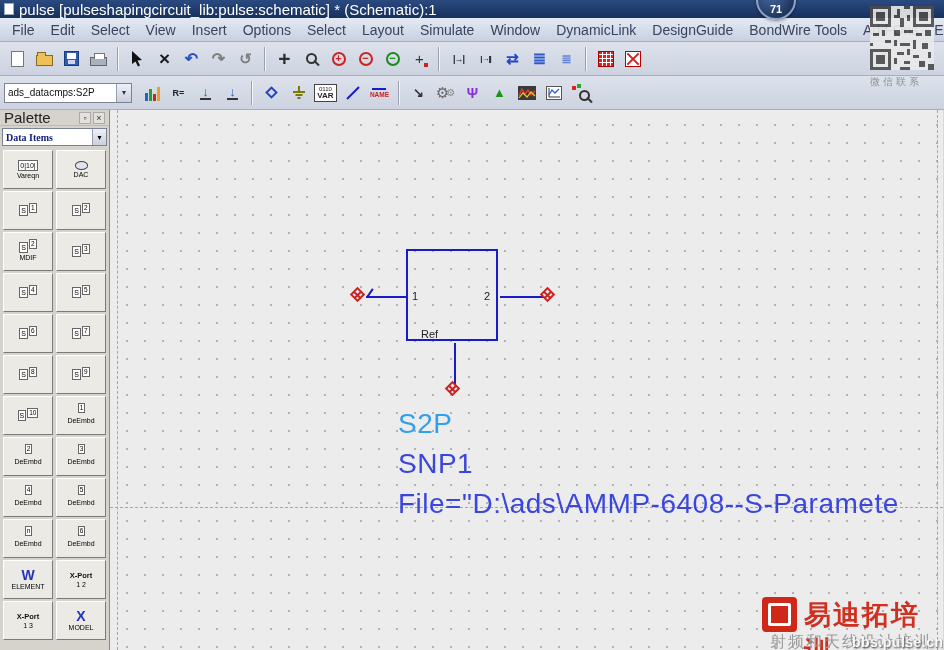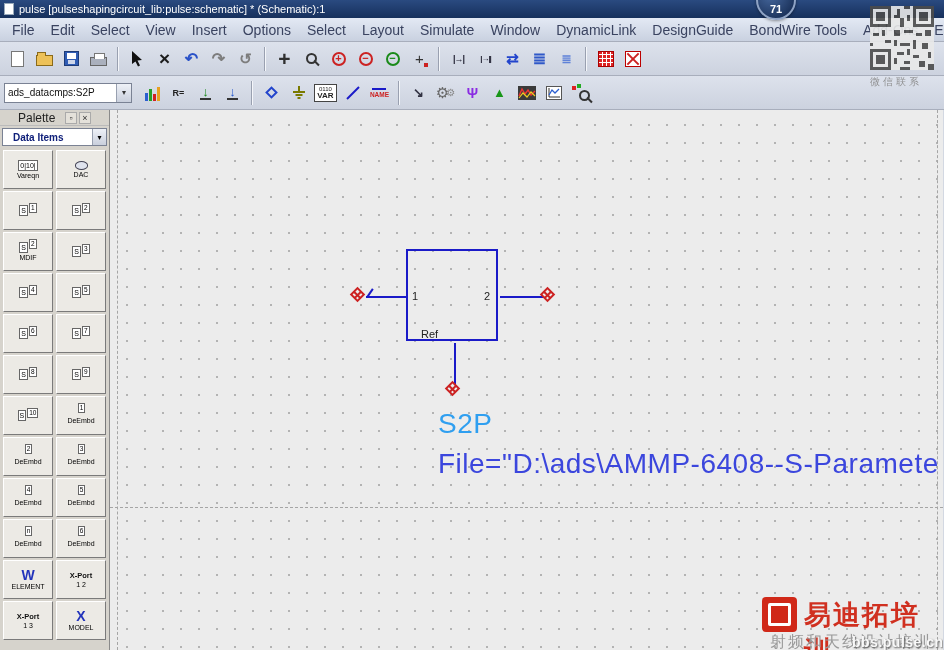--- a/index.html
+++ b/index.html
@@ -1,20 +1,20 @@
 <!DOCTYPE html>
 <html><head>
 <meta charset="utf-8">
 <style>
   * { margin:0; padding:0; box-sizing:border-box; }
   html,body { width:944px; height:650px; overflow:hidden; font-family:"Liberation Sans", sans-serif; background:#d3d8e2; }
   .app { position:relative; width:944px; height:650px; }
 
   
-  .titlebar { height:18px; background:linear-gradient(#2a4a80,#16305c); display:flex; align-items:center; padding:0 4px; color:#fff; font-size:11px; position:relative; z-index:10;text-align:center; }
+  .titlebar { height:18px; background:linear-gradient(#2a4a80,#16305c); display:flex; align-items:center; padding:0 4px; color:#fff; font-size:15px; position:relative; z-index:10;text-align:center; }
   .titlebar .app-ico { width:10px; height:12px; background:#fff; border:1px solid #9ab; margin-right:5px; }
   .titlebar .ttl { white-space:nowrap; overflow:hidden; }
 
   .badge { position:absolute; left:756px; top:-20px; width:40px; height:40px; border-radius:50%;
     background:radial-gradient(circle at 35% 35%, #47699f, #0e2247); border:2px solid #8fa3c4;
     display:flex; align-items:flex-end; justify-content:center; padding-bottom:3px;
     color:#fff; font-size:11px; font-weight:bold; z-index:60; box-shadow:0 1px 3px rgba(0,0,0,.4); }
 
   
   .menubar { height:24px; background:linear-gradient(#e3e9f4,#c9d1e0); border-bottom:1px solid #a8aebc; display:flex; align-items:center; padding-left:4px; }
@@ -83,27 +83,27 @@
   .t-lib { position:relative; width:20px; height:20px; }
   .t-lib .dotr { position:absolute; width:4px; height:4px; background:#d22; left:1px; top:3px; }
   .t-lib .dotg { position:absolute; width:4px; height:4px; background:#2a2; left:6px; top:1px; }
   .t-lib .mag  { position:absolute; right:1px; bottom:2px; }
 
   
   .main { display:flex; height:540px; }
 
   
   .palette { width:110px; background:#d6d3cc; border-right:1px solid #8a8a8a; display:flex; flex-direction:column; }
-  .pal-head { height:16px; display:flex; align-items:center; font-size:12px; color:#222; padding:0 18px; border-bottom:1px solid #bbb; }
+  .pal-head { height:16px; display:flex; align-items:center; font-size:15px; color:#222; padding:0 4px; border-bottom:1px solid #bbb; }
   .pal-head .ph-title { flex:1; }
   .ph-btn { width:12px; height:12px; display:flex; align-items:center; justify-content:center; font-size:9px; color:#333; border:1px solid #aaa; background:#e4e1da; margin-left:2px; }
   .ph-float::before { content:"▫"; }
   .ph-close::before { content:"×"; }
   .pal-select { height:18px; margin:2px; background:#fff; border:1px solid #7a8294; display:flex; align-items:center; }
-  .pal-select .ps-text { flex:1; font-size:10px; font-weight:bold; color:#10207a; padding-left:10px; }
+  .pal-select .ps-text { flex:1; font-size:10px; font-weight:bold; color:#10207a; padding-left:3px;font-family:Liberation Serif, serif; }
   .ps-arrow { width:14px; height:16px; background:linear-gradient(#eef1f7,#c9cfdc); border-left:1px solid #98a0b0; display:flex; align-items:center; justify-content:center; font-size:8px; }
   .ps-arrow::before { content:"▾"; }
   .pal-grid { flex:1; padding:2px 3px; display:grid; grid-template-columns:50px 50px; grid-auto-rows:39px; gap:2px 3px; align-content:start; }
   .pi { background:#eceae5; border:1px solid; border-color:#ffffff #7a7a7a #7a7a7a #ffffff; display:flex; flex-direction:column; align-items:center; justify-content:center; gap:1px; cursor:pointer; overflow:hidden; }
   .pic { display:flex; align-items:center; }
   .psym { border:1px solid #666; background:#fff; font-size:7px; line-height:9px; padding:0 1px; color:#000; }
   .pnum { border:1px solid #666; background:#fff; font-size:6.5px; line-height:8px; padding:0 1px; margin-left:1px; transform:translateY(-3px); color:#000; }
   .plab { font-size:7px; color:#000; line-height:8px; }
   .pi-big .psym { border:none; background:none; font-size:14px; font-weight:bold; color:#2233bb; line-height:14px; }
   .pi-plain .psym { border:none; background:none; font-size:7.5px; font-weight:bold; color:#111; }
@@ -114,21 +114,21 @@
     background-image:radial-gradient(circle, #b3b3b3 1px, rgba(0,0,0,0) 1px); background-size:18px 18px; background-position:8px 6px; }
   .vdash { position:absolute; top:0; bottom:0; width:0; border-left:1px dashed #a5a5a5; }
   .hdash { position:absolute; left:0; right:0; height:0; border-top:1px dashed #a5a5a5; }
   .cbox { position:absolute; left:296px; top:139px; width:92px; height:92px; border:2px solid #1a1ac8; }
   .wire { position:absolute; background:#1a1ac8; }
   .dia { position:absolute; width:11px; height:11px; border:2px solid #c22; transform:rotate(45deg); }
   .dia::before { content:""; position:absolute; left:-1px; right:-1px; top:50%; height:2px; margin-top:-1px; background:#c22; }
   .dia::after  { content:""; position:absolute; top:-1px; bottom:-1px; left:50%; width:2px; margin-left:-1px; background:#c22; }
   .tick { position:absolute; left:255px; top:182px; width:10px; height:2px; background:#1a1ac8; transform:rotate(-55deg); }
   .pin { position:absolute; font-size:11px; color:#222; }
-  .comp-text { position:absolute; left:288px; top:294px; font-size:28px; line-height:40px; letter-spacing:.5px; white-space:nowrap;margin-left:40px; }
+  .comp-text { position:absolute; left:288px; top:294px; font-size:28px; line-height:40px; letter-spacing:.5px; white-space:nowrap; }
   .comp-name  { color:#2f9ff0; }
   .comp-inst  { color:#3b46dd; }
   .comp-param { color:#3b46dd; }
 
   
   .wm-logo { position:absolute; left:652px; top:487px; width:35px; height:35px; background:#d02818; border-radius:4px; }
   .wm-logo::before { content:""; position:absolute; inset:6px; border:3px solid #fff; border-radius:2px; }
   .wm-brand { position:absolute; left:694px; top:487px; font-size:27px; font-weight:bold; color:#d03020; letter-spacing:2px; }
   .wm-sub { position:absolute; left:660px; top:522px; font-size:16px; color:#9a9a9a; letter-spacing:2px; }
   .wm-site { position:absolute; left:742px; top:524px; font-size:14px; font-weight:bold; color:#f8f8f8; text-shadow:1px 1px 2px #555; letter-spacing:.5px; }
@@ -476,20 +476,21 @@
       <div class="tick"></div>
       <div class="dia" style="left:242px;top:179px"></div>
       <div class="dia" style="left:432px;top:179px"></div>
       <div class="dia" style="left:337px;top:273px"></div>
       <span class="pin" style="left:302px;top:180px">1</span>
       <span class="pin" style="left:374px;top:180px">2</span>
       <span class="pin" style="left:311px;top:218px">Ref</span>
 
       <div class="comp-text">
         <div class="comp-name">S2P</div>
+        <div class="comp-inst">SNP1</div>
         <div class="comp-param">File="D:\ads\AMMP-6408--S-Paramete</div>
       </div>
 
       <div class="wm-logo"></div>
       <div class="wm-brand">易迪拓培训</div>
       <div class="wm-sub">射频和天线设计培训</div>
       <div class="wm-site">bbs.pulse.cn</div>
     </div>
   </div>
 

